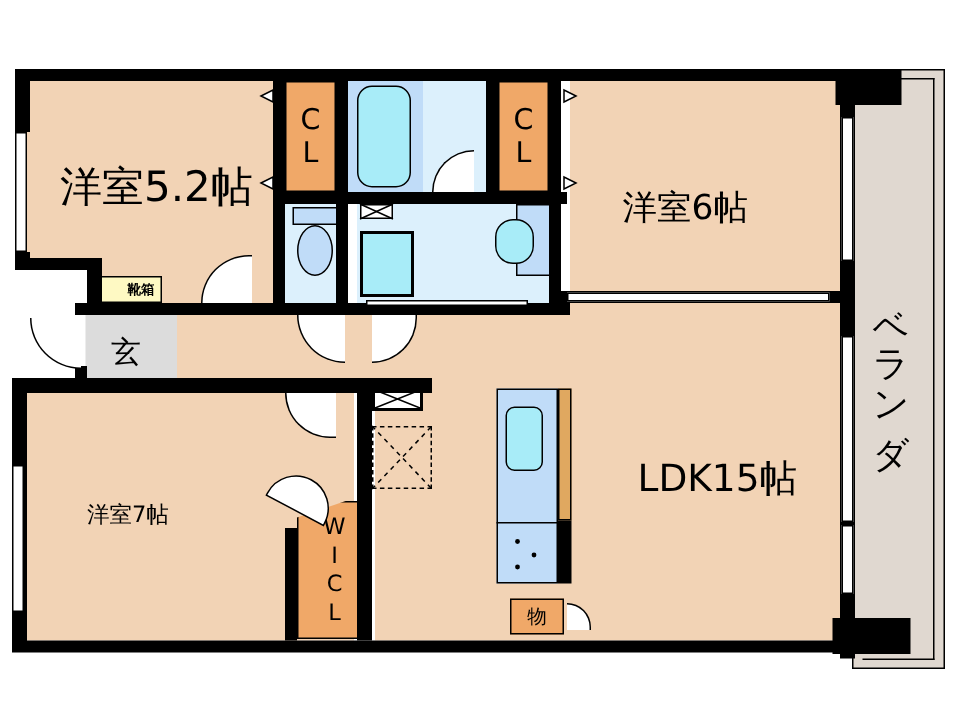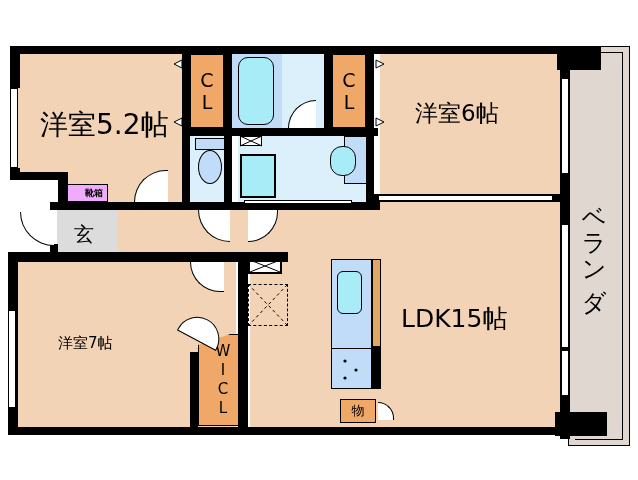--- a/index.html
+++ b/index.html
@@ -56,21 +56,21 @@
   </div>
   <div class="cl" style="left:198px; top:334px; width:50px; height:92px; font-size:15px; line-height:19px; clip-path:polygon(0 12%, 65% 0, 100% 0, 100% 100%, 0 100%);">
     <span>W</span>
     <span>I</span>
     <span>C</span>
     <span>L</span>
   </div>
 
   <div class="abs" style="left:57px; top:208px; width:61px; height:44px; background:#dcdcdc;"></div>
   <div class="lbl" style="left:74px; top:221px; font-size:20px;">玄</div>
-  <div class="abs" style="left:66px; top:184px; width:42px; height:18px; background:#f0abfc; border:1px solid #000; box-sizing:border-box; display:flex; align-items:center; justify-content:flex-end; padding-right:4px;">
+  <div class="abs" style="left:66px; top:184px; width:42px; height:18px; background:#fef9c3; border:1px solid #000; box-sizing:border-box; display:flex; align-items:center; justify-content:flex-end; padding-right:4px;">
     <span style="font-size:9px; font-weight:bold;">靴箱</span>
   </div>
 
   <div class="abs" style="left:331px; top:259px; width:41px; height:130px; background:#c0dcf8; border:1px solid #000; box-sizing:border-box;"></div>
   <div class="abs" style="left:337px; top:271px; width:25px; height:43px; background:#a8ecf8; border:1px solid #000; border-radius:6px; box-sizing:border-box;"></div>
   <div class="abs" style="left:331px; top:348px; width:42px; height:1px; background:#000;"></div>
   <div class="abs" style="left:372px; top:259px; width:9px; height:88px; background:#e0a860; border:1px solid #000; box-sizing:border-box;"></div>
   <div class="wall" style="left:372px; top:347px; width:9px; height:42px;"></div>
   <svg width="40" height="40" style="left:331px; top:349px;">
     <circle cx="14" cy="12" r="1.6" fill="#000"></circle>
@@ -136,17 +136,17 @@
   <svg width="10" height="80" style="left:174px; top:58px;">
     <polygon points="0,6 8,2 8,10" fill="#fff" stroke="#000"></polygon>
       <polygon points="0,64 8,60 8,68" fill="#fff" stroke="#000"></polygon>
   </svg>
   <svg width="10" height="80" style="left:374px; top:58px;">
     <polygon points="10,6 2,2 2,10" fill="#fff" stroke="#000"></polygon>
       <polygon points="10,64 2,60 2,68" fill="#fff" stroke="#000"></polygon>
   </svg>
 
   <div class="lbl" style="left:40px; top:106px; font-size:28px;">洋室5.2帖</div>
-  <div class="lbl" style="left:415px; top:98px; font-size:23px;">洋室6帖</div>
+  <div class="lbl" style="left:415px; top:123px; font-size:23px;">洋室6帖</div>
   <div class="lbl" style="left:58px; top:334px; font-size:15px;">洋室7帖</div>
-  <div class="lbl" style="left:401px; top:302px; font-size:25px;">LDK15帖</div>
+  <div class="lbl" style="left:425px; top:302px; font-size:25px;">LDK15帖</div>
 
 </div>
 
 </body></html>

